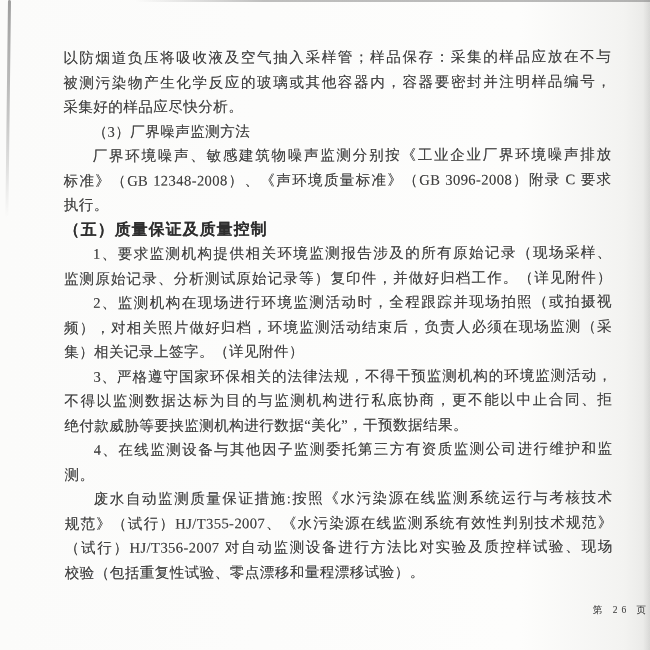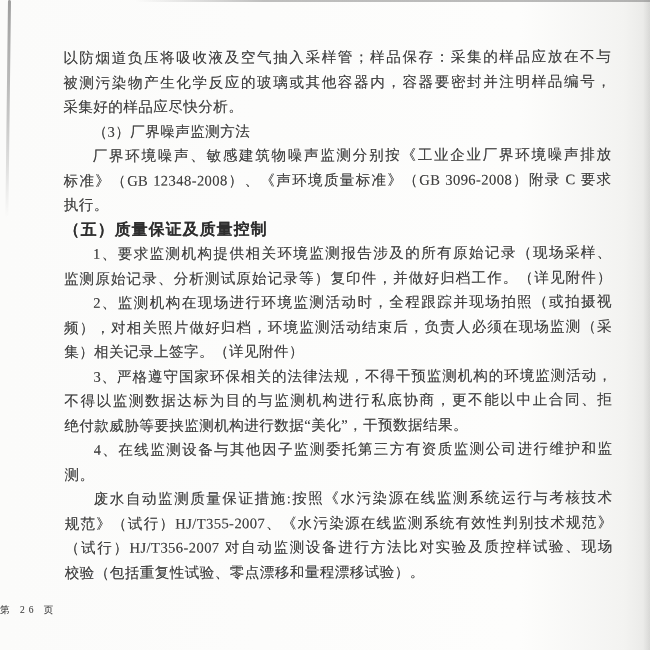--- a/index.html
+++ b/index.html
@@ -58,21 +58,21 @@
   .line.indent { text-indent: 2em; }
   .line.heading {
     font-weight: bold;
     font-size: 15.8px;
     color: #2e2e2e;
     letter-spacing: 1.2px;
     text-shadow: 0 0 0.5px rgba(40,40,40,0.7);
   }
   .footer {
     position: absolute; left: 0; right: 0; top: 604px;
-    text-align: left;
+    text-align: right;
     font-size: 9.5px;
     color: #4c4c4c;
     letter-spacing: 4px;
     text-shadow: 0 0 0.3px rgba(70,70,70,0.5);
   }
 </style>
 </head>
 <body>
 
 <div class="page">

